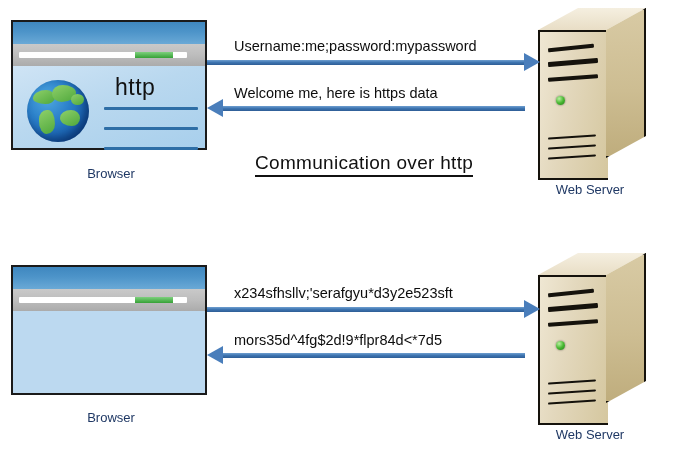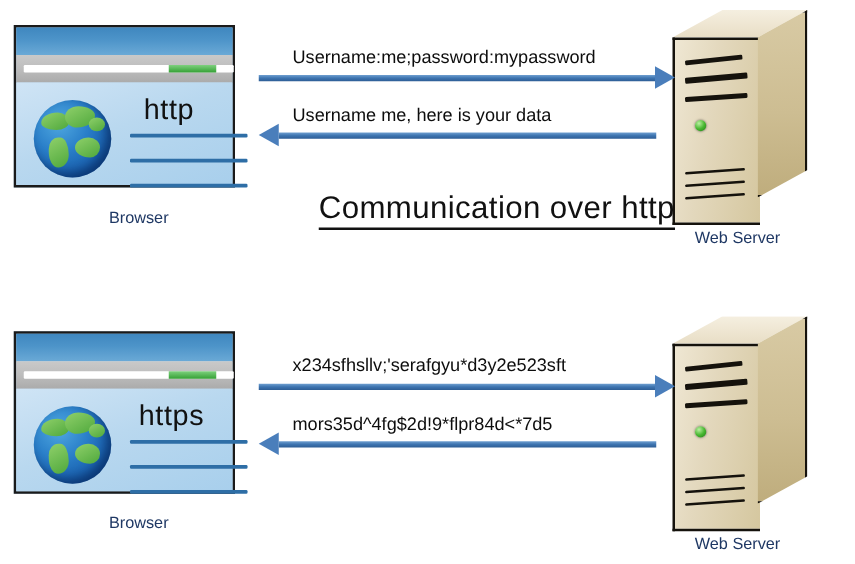--- a/index.html
+++ b/index.html
@@ -4,21 +4,21 @@
 <style>
   html,body{margin:0;padding:0;background:#ffffff;}
   body{
     width:684px;height:451px;position:relative;overflow:hidden;
     font-family:"Liberation Sans","DejaVu Sans",sans-serif;
     background:#ffffff;
   }
   .stage{position:absolute;inset:0;}
 
   
-  .browser{position:absolute;width:177px;height:130px;border:2px solid #1a1a1a;box-sizing:border-box;background:#bcd9f0;}
+  .browser{position:absolute;width:196px;height:130px;border:2px solid #1a1a1a;box-sizing:border-box;background:#bcd9f0;}
   .br-title{position:absolute;left:0;top:0;width:100%;height:22px;
     background:linear-gradient(180deg,#3f87bf 0%,#4d94c9 45%,#6aa9d6 100%);}
   .br-toolbar{position:absolute;left:0;top:22px;width:100%;height:22px;
     background:linear-gradient(180deg,#c9c9c9 0%,#bdbdbd 50%,#ababab 100%);}
   .br-addr{position:absolute;left:6px;top:8px;width:168px;height:6px;background:#ffffff;border-radius:1px;}
   .br-prog{position:absolute;left:122px;top:8px;width:38px;height:6px;
     background:linear-gradient(180deg,#7ed07e 0%,#35a135 100%);}
   .br-content{position:absolute;left:0;top:44px;right:0;bottom:0;
     background:linear-gradient(160deg,#cfe4f5 0%,#b9d8ef 45%,#a8cfec 100%);}
   .globe{position:absolute;left:14px;top:14px;width:62px;height:62px;border-radius:50%;
@@ -59,21 +59,21 @@
     background:linear-gradient(180deg,#6f9fd0 0%,#3d74b0 50%,#2e5d95 100%);}
   .arrow-head{position:absolute;width:0;height:0;}
   .arrow-head.right{border-top:9px solid transparent;border-bottom:9px solid transparent;
     border-left:16px solid #4a7ebb;}
   .arrow-head.left{border-top:9px solid transparent;border-bottom:9px solid transparent;
     border-right:16px solid #4a7ebb;}
   .arrow-text{position:absolute;font-size:14.5px;color:#0d0d0d;white-space:nowrap;
     font-family:"Liberation Sans","DejaVu Sans",sans-serif;}
 
   
-  .comm-caption{position:absolute;font-size:25px;color:#111;white-space:nowrap;
+  .comm-caption{position:absolute;font-size:19px;color:#111;white-space:nowrap;
     border-bottom:2px solid #111;padding-bottom:1px;letter-spacing:.3px;}
 </style>
 </head>
 <body>
 
 <div class="stage">
 
   <div class="browser" style="left:11px;top:20px;">
     <div class="br-title"></div>
     <div class="br-toolbar">
@@ -110,44 +110,31 @@
       <div class="sv-slot" style="left:8px;top:124px;width:48px;height:2px;transform:rotate(-4deg);"></div>
     </div>
     <div class="sv-side"></div>
   </div>
   <div class="node-caption" style="left:520px;top:182px;width:140px;">Web Server</div>
 
   <div class="arrow-text" style="left:234px;top:38px;">Username:me;password:mypassword</div>
   <div class="arrow-line" style="left:207px;top:60px;width:318px;"></div>
   <div class="arrow-head right" style="left:524px;top:53px;"></div>
 
-  <div class="arrow-text" style="left:234px;top:85px;">Username me, here is your data</div>
+  <div class="arrow-text" style="left:234px;top:85px;">Welcome me, here is https data</div>
   <div class="arrow-line" style="left:223px;top:106px;width:302px;"></div>
   <div class="arrow-head left" style="left:207px;top:99px;"></div>
 
   <div class="comm-caption" style="left:255px;top:152px;">Communication  over  http</div>
 
   <div class="browser" style="left:11px;top:265px;">
     <div class="br-title"></div>
     <div class="br-toolbar">
       <div class="br-addr" title=""></div>
       <div class="br-prog"></div>
-    </div>
-    <div class="br-content">
-      <div class="globe">
-        <span class="cont c1"></span>
-          <span class="cont c2"></span>
-          <span class="cont c3"></span>
-        <span class="cont c4"></span>
-          <span class="cont c5"></span>
-      </div>
-      <div class="br-label" style="left:98px;top:8px;">https</div>
-      <div class="br-line" style="left:91px;top:41px;width:94px;"></div>
-      <div class="br-line" style="left:91px;top:61px;width:94px;"></div>
-      <div class="br-line" style="left:91px;top:81px;width:94px;"></div>
     </div>
   </div>
   <div class="node-caption" style="left:11px;top:410px;width:200px;">Browser</div>
 
   <div class="server" style="left:530px;top:253px;">
     <div class="sv-topwrap">
         <div class="sv-top"></div>
       </div>
     <div class="sv-front">
       <div class="sv-slot" style="left:8px;top:14px;width:46px;height:4px;transform:rotate(-6deg);"></div>

